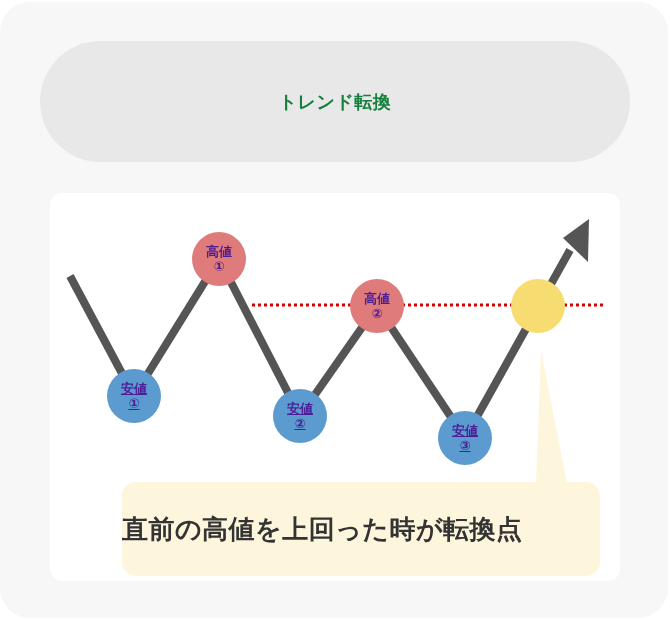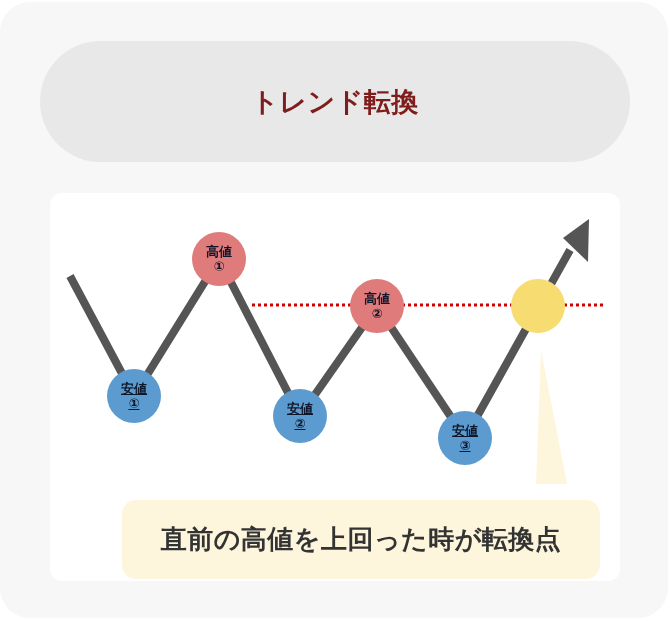--- a/index.html
+++ b/index.html
@@ -1,28 +1,28 @@
 <!DOCTYPE html>
 <html><head>
 <meta charset="utf-8">
 <style>
   html, body { margin: 0; padding: 0; background: #ffffff; }
   body { width: 670px; height: 621px; position: relative; overflow: hidden; font-family: "DejaVu Sans", "Liberation Sans", sans-serif; }
   .outer { position: absolute; left: 0; top: 2px; width: 668px; height: 616px; background: #f7f7f7; border-radius: 30px; }
   .title-pill { position: absolute; left: 40px; top: 41px; width: 590px; height: 121px; background: #e8e8e8; border-radius: 61px; display: flex; flex-direction: column; align-items: center; justify-content: center; }
-  .title-line { color: #7f1d1d; font-weight: bold; font-size: 27px; line-height: 36px; letter-spacing: 0.5px; }
+  .title-line { color: #15803d; font-weight: bold; font-size: 18px; line-height: 36px; letter-spacing: 0.5px; }
   .panel { position: absolute; left: 50px; top: 193px; width: 570px; height: 388px; background: #ffffff; border-radius: 12px; }
   svg.diagram { position: absolute; left: 0; top: 0; }
-  .node { position: absolute; border-radius: 50%; display: flex; flex-direction: column; align-items: center; justify-content: center; color: #0f172a; font-weight: bold; }
+  .node { position: absolute; border-radius: 50%; display: flex; flex-direction: column; align-items: center; justify-content: center; color: #4c1d95; font-weight: bold; }
   .node .lbl { font-size: 13px; line-height: 15px; }
   .node .num { font-size: 13px; line-height: 15px; }
   .high { background: #e07b7b; }
   .low { background: #5b9bd0; text-decoration: underline; }
   .turn { background: #f7dc72; }
-  .callout { position: absolute; left: 122px; top: 500px; width: 478px; height: 79px; background: #fdf6dc; border-radius: 14px; display: flex; align-items: center; justify-content: center; }
+  .callout { position: absolute; left: 122px; top: 482px; width: 478px; height: 94px; background: #fdf6dc; border-radius: 14px; display: flex; align-items: center; }
   .callout-text { color: #333333; font-weight: bold; font-size: 26px; letter-spacing: 0.5px; }
 </style>
 </head>
 <body>
 
 <div class="outer"></div>
 
 <div class="title-pill">
   <div class="title-line">トレンド転換</div>
 </div>

